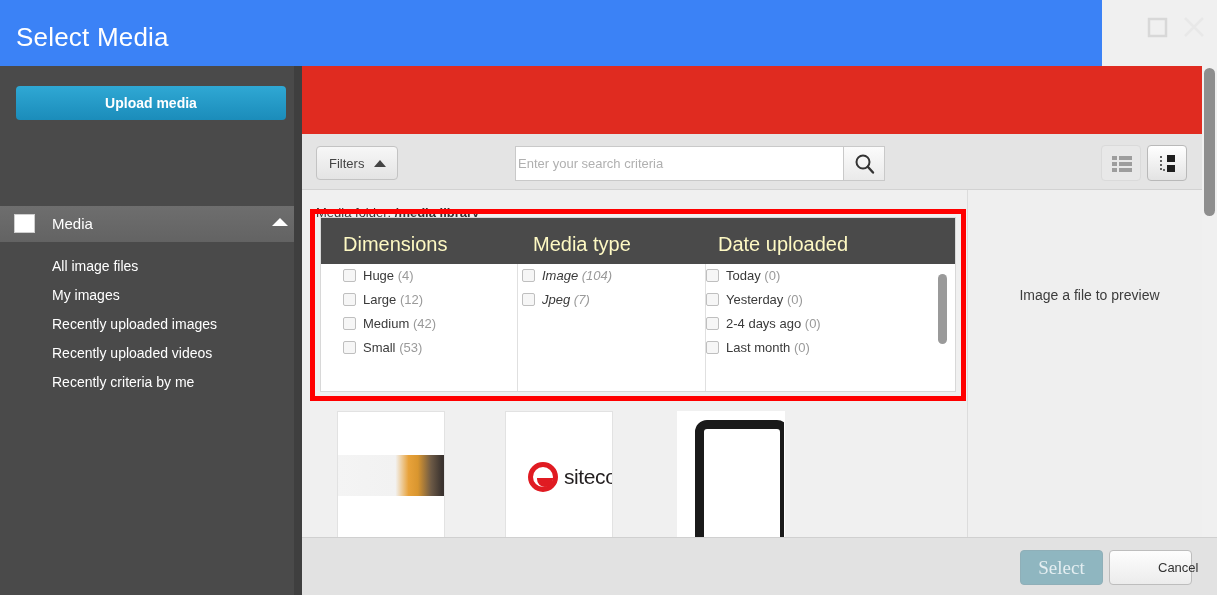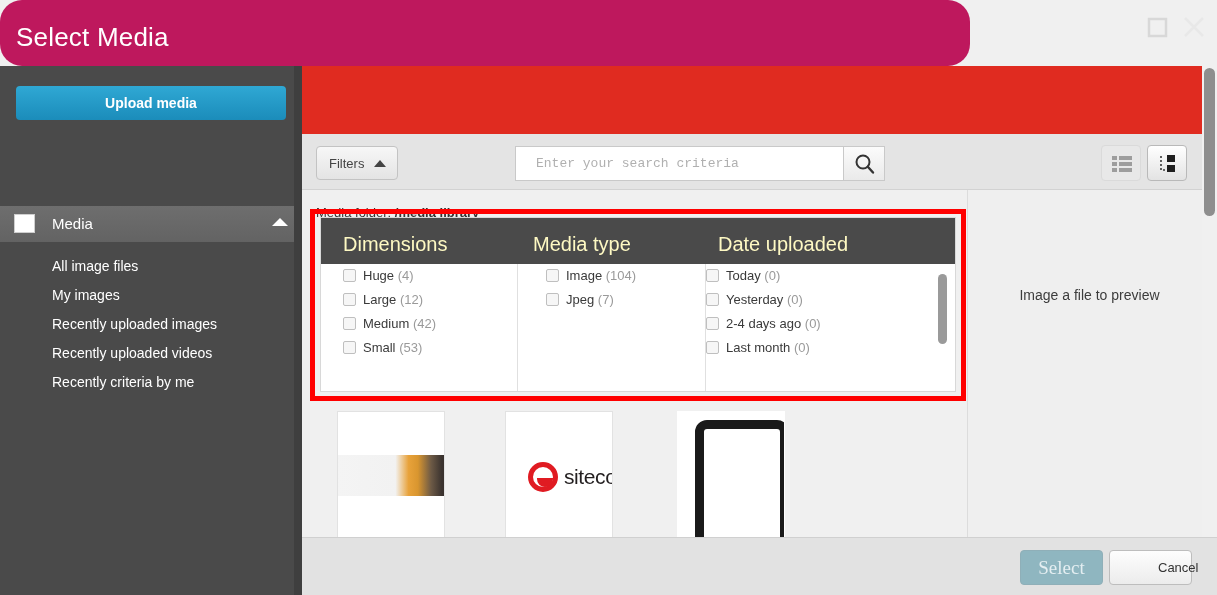--- a/index.html
+++ b/index.html
@@ -12,23 +12,22 @@
   }
   #app {
     position: relative;
     width: 1217px; height: 595px;
     background: #f0f0f0;
   }
 
   
   .titlebar {
     position: absolute; left: 0; top: 0;
-    width: 970px; height: 66px;
-    background: #be185d;
-    border-radius: 22px;
+    width: 1102px; height: 66px;
+    background: #3b82f6;
   }
   .titlebar-title {
     position: absolute; left: 16px; top: 22px;
     font-size: 26px; color: #ffffff;
     letter-spacing: 0.2px;
     white-space: nowrap;
   }
   .win-btn {
     position: absolute; top: 12px;
     width: 32px; height: 30px;
@@ -134,23 +133,23 @@
   }
   .search-wrap {
     position: absolute; left: 213px; top: 12px;
     width: 370px; height: 35px;
   }
   .search-input {
     position: absolute; left: 0; top: 0;
     width: 328px; height: 35px;
     border: 1px solid #c9c9c9; border-right: none;
     background: #ffffff;
-    padding: 0 20px;
+    padding: 0 2px;
     font-size: 13px; color: #333;
-    font-family: Liberation Mono, monospace;
+    font-family: Liberation Sans, sans-serif;
     outline: none;
   }
   .search-input::placeholder { color: #b0b0b0; }
   .search-btn {
     position: absolute; left: 328px; top: 0;
     width: 42px; height: 35px;
     border: 1px solid #c9c9c9;
     background: linear-gradient(#fbfbfb, #eaeaea);
     cursor: pointer;
   }
@@ -441,21 +440,21 @@
             <span class="fp-cb"></span><span class="fp-label">Large</span> <span class="fp-count">(12)</span>
           </div>
           <div class="fp-row">
             <span class="fp-cb"></span><span class="fp-label">Medium</span> <span class="fp-count">(42)</span>
           </div>
           <div class="fp-row">
             <span class="fp-cb"></span><span class="fp-label">Small</span> <span class="fp-count">(53)</span>
           </div>
         </div>
 
-        <div class="fp-col divided" style="left:196px; width:188px; padding-left:28px;">
+        <div class="fp-col divided" style="left:196px; width:188px; padding-left:4px;font-style:italic;">
           <div class="fp-row">
             <span class="fp-cb"></span><span class="fp-label">Image</span> <span class="fp-count">(104)</span>
           </div>
           <div class="fp-row">
             <span class="fp-cb"></span><span class="fp-label">Jpeg</span> <span class="fp-count">(7)</span>
           </div>
         </div>
 
         <div class="fp-col divided" style="left:384px; width:252px; ">
           <div class="fp-row">

